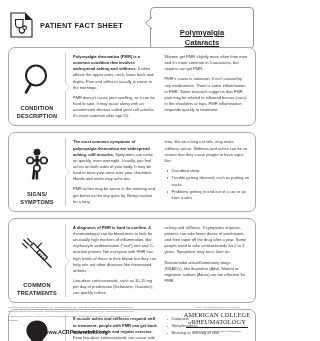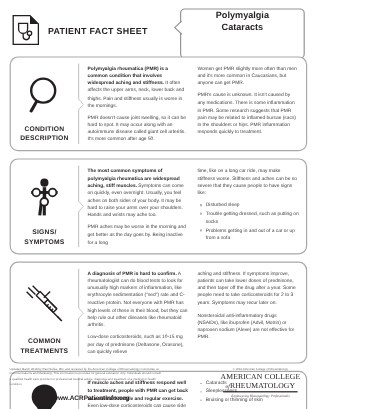--- a/index.html
+++ b/index.html
@@ -49,24 +49,25 @@
   .title-badge {
     position: absolute;
     left: 150px;
     top: 7px;
     width: 104px;
     height: 42px;
     border: 1px solid #939598;
     border-radius: 4px;
     box-sizing: border-box;
     display: flex;
-    align-items: flex-start;
+    align-items: flex-end;
     justify-content: center;
     text-align: center;
     background: #fff;
+    text-decoration: underline;
   }
   .title-badge .notch {
     position: absolute;
     left: -6px;
     top: 9px;
     width: 7px;
     height: 12px;
     overflow: hidden;
   }
   .title-badge .notch svg { display: block; }

